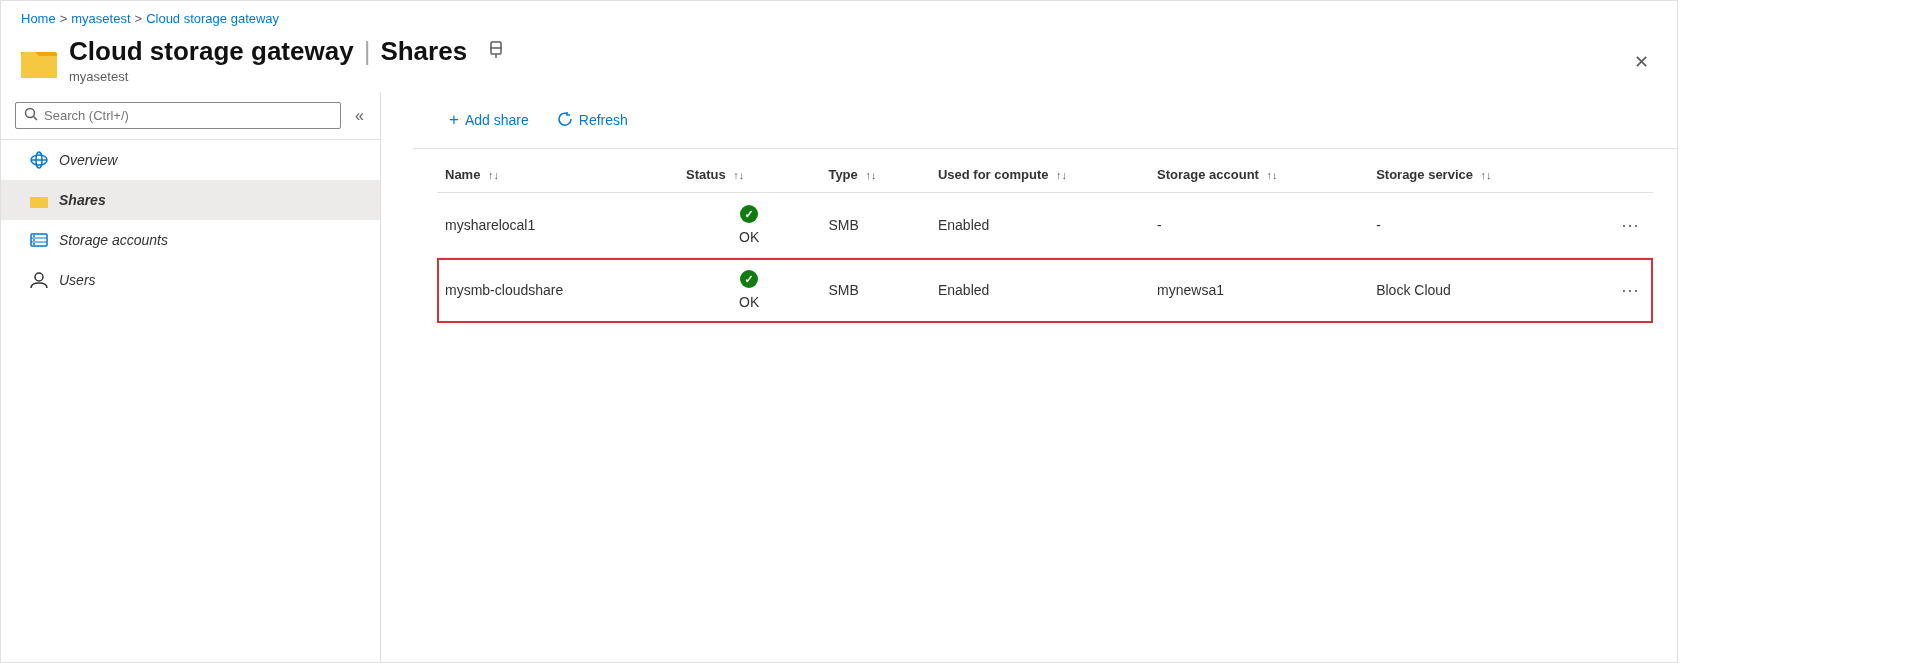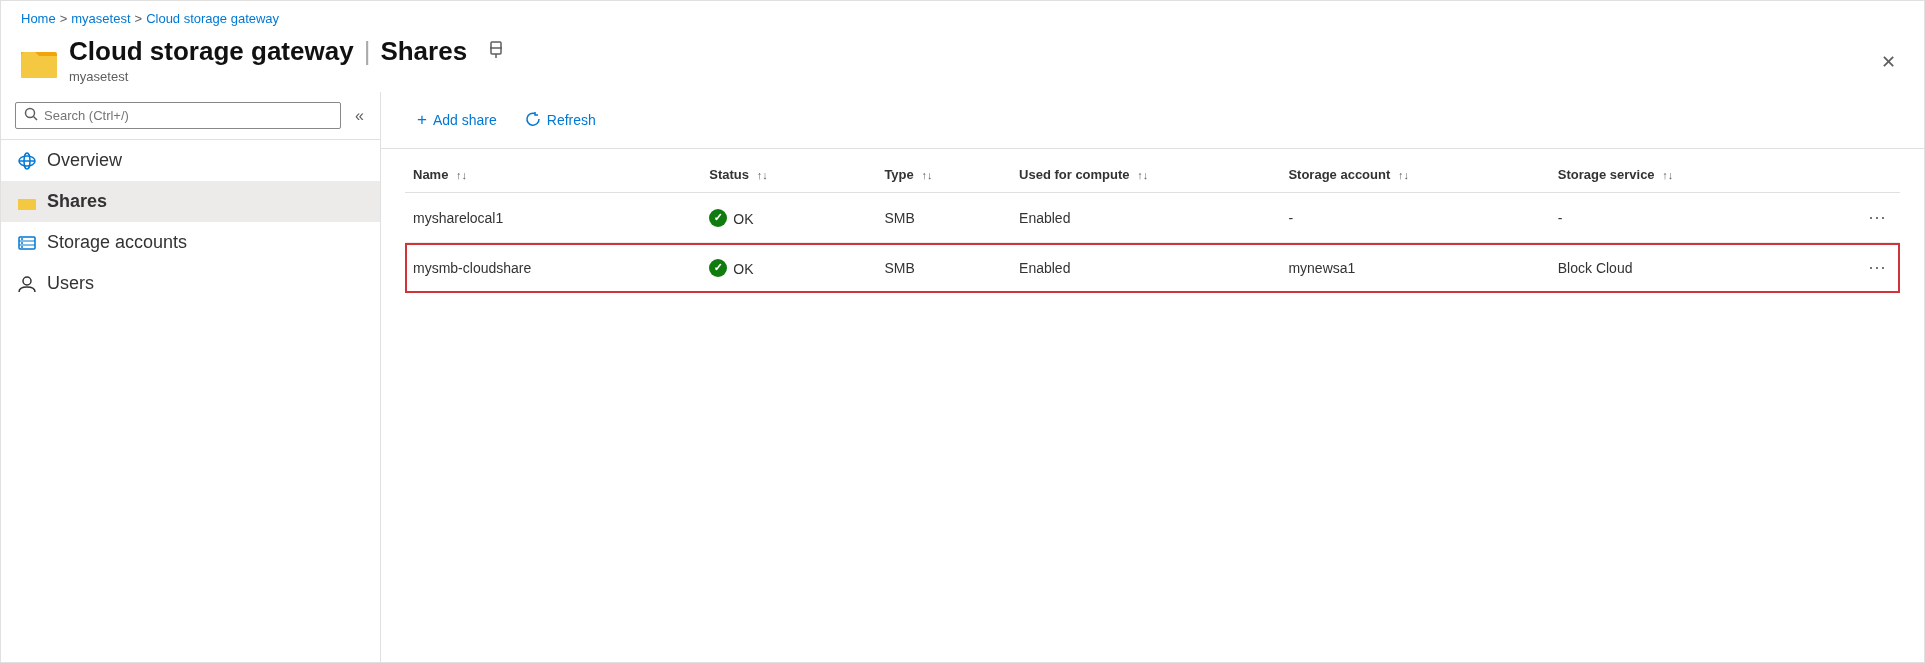--- a/index.html
+++ b/index.html
@@ -6,21 +6,21 @@
     body {
       font-family: 'Segoe UI', Arial, sans-serif;
       font-size: 14px;
       background: #fff;
       color: #333;
       width: 1925px;
       height: 663px;
       overflow: hidden;
     }
     .outer-container {
-      width: 1925px;
+      width: 1678px;
       height: 663px;
       background: #fff;
       border: 1px solid #e0e0e0;
       display: flex;
       flex-direction: column;
     }
     
     .breadcrumb {
       padding: 10px 20px 6px 20px;
       font-size: 13px;
@@ -87,20 +87,21 @@
       cursor: pointer;
       border: none;
       background: none;
       padding: 4px;
     }
     
     .main-layout {
       display: flex;
       flex: 1;
       overflow: hidden;
+      gap: 32px;
     }
     
     .sidebar {
       width: 380px;
       flex-shrink: 0;
       border-right: 1px solid #e0e0e0;
       display: flex;
       flex-direction: column;
       background: #fff;
     }
@@ -136,25 +137,26 @@
       background: none;
       border: none;
       cursor: pointer;
       color: #605e5c;
       font-size: 16px;
       padding: 4px 6px;
     }
     .nav-item {
       display: flex;
       align-items: center;
-      padding: 10px 16px;
+      padding: 10px 28px;
       gap: 10px;
       cursor: pointer;
-      font-size: 18px;
+      font-size: 14px;
       color: #333;
+      font-style: italic;
     }
     .nav-item.active {
       background: #edebe9;
       font-weight: 600;
     }
     .nav-icon {
       width: 20px;
       height: 20px;
       flex-shrink: 0;
       display: flex;
@@ -226,22 +228,23 @@
       padding-left: 28px;
     }
     tbody td {
       padding: 12px 8px;
       font-size: 14px;
       color: #333;
       vertical-align: middle;
     }
     .status-cell {
       display: flex;
-      align-items: flex-end;
+      align-items: center;
       gap: 6px;
+      flex-direction: column;
     }
     .status-ok {
       width: 18px;
       height: 18px;
       background: #107c10;
       border-radius: 50%;
       display: flex;
       align-items: center;
       justify-content: center;
       flex-shrink: 0;

